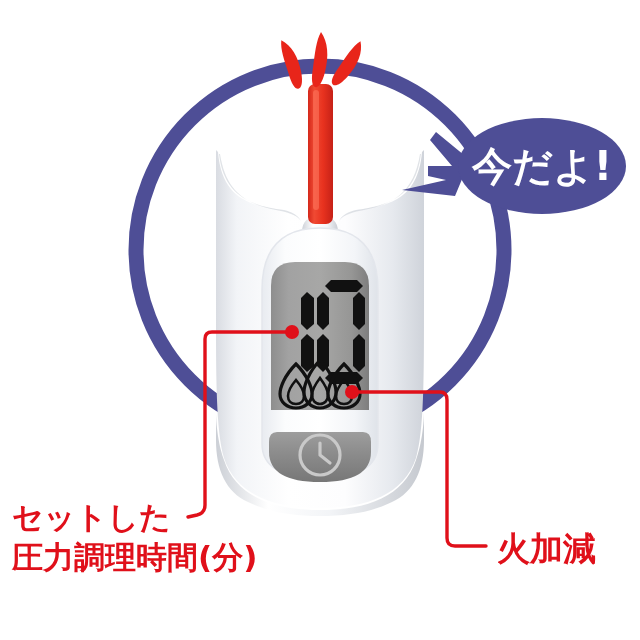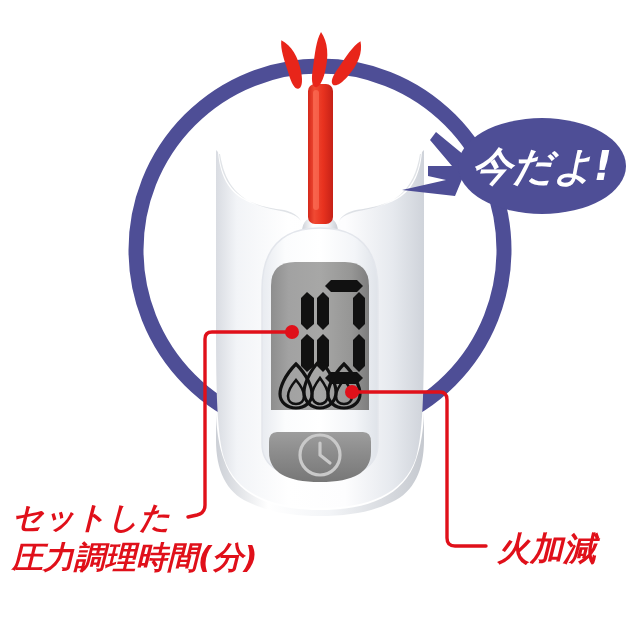--- a/index.html
+++ b/index.html
@@ -1,21 +1,21 @@
 <!DOCTYPE html>
 <html><head>
 <meta charset="utf-8">
 <style>
   html,body{margin:0;padding:0;background:#ffffff;}
   body{
     width:640px;height:640px;overflow:hidden;
     font-family:"Liberation Sans","DejaVu Sans",sans-serif;
     position:relative;
   }
-  #stage{position:absolute;left:0;top:0;width:640px;height:640px;font-style:italic;}
+  #stage{position:absolute;left:0;top:0;width:640px;height:640px;}
   svg{display:block;}
   .lbl{
     font-family:"DejaVu Sans","Liberation Sans",sans-serif;
     font-weight:bold;
   }
 </style>
 </head>
 <body>
 
 <div id="stage">

